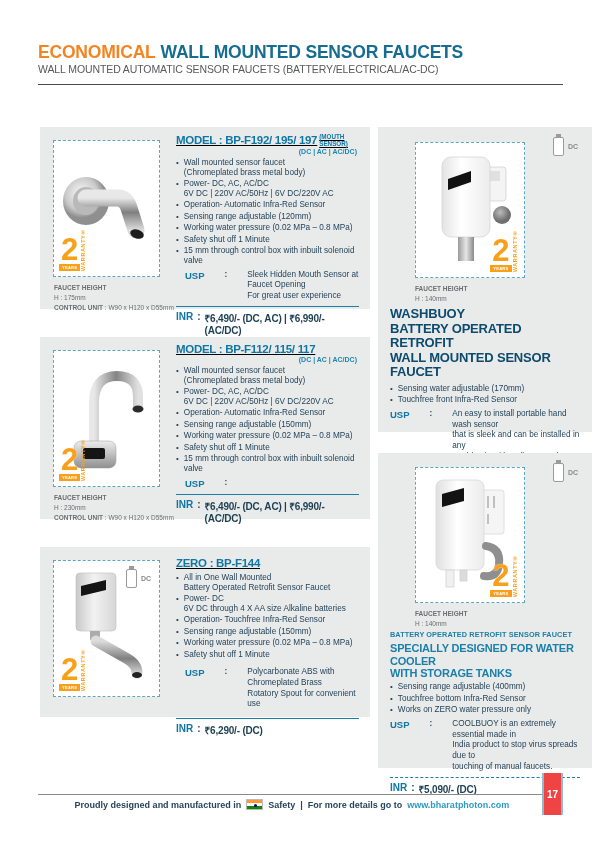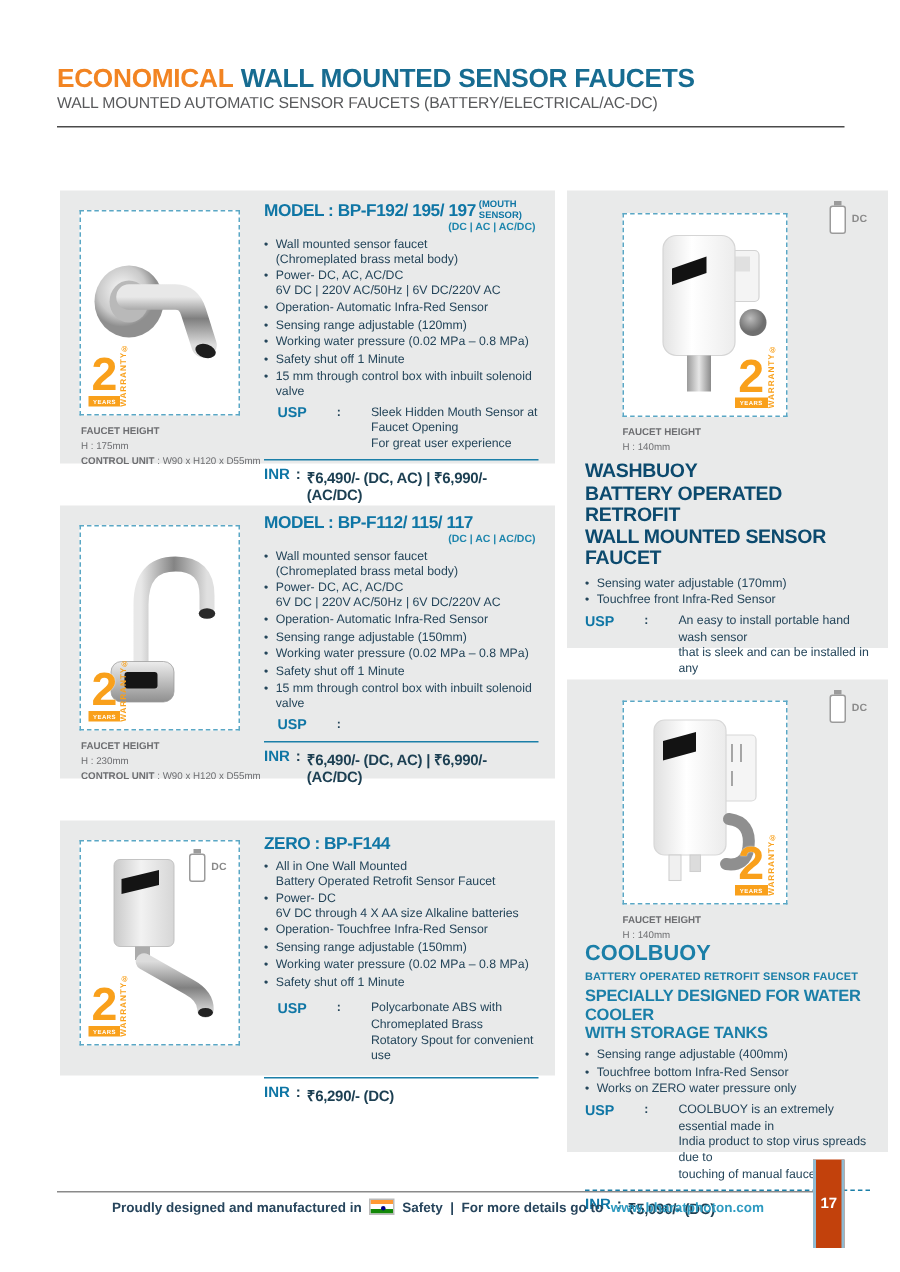--- a/index.html
+++ b/index.html
@@ -24,21 +24,21 @@
   .imgbox-l { left:13px; top:13px; width:107px; height:137px; }
   .imgbox-r { left:37px; top:15px; width:110px; height:136px; }
 
   .caption { font-size:6.5px; color:#6D6E71; line-height:1.5; }
   .caption-l { position:absolute; left:14px; top:156px; }
   .caption-r { position:absolute; left:37px; top:157px; }
   .caption b { color:#6D6E71; }
 
   .content-l { position:absolute; left:136px; top:6px; width:183px; }
 
-  .model-line { display:flex; align-items:flex-end; }
+  .model-line { display:flex; align-items:center;text-decoration:underline; }
   .model { font-size:11.5px; font-weight:800; color:#0F76A5; white-space:nowrap; letter-spacing:-0.3px; }
   .model-suffix { font-size:6.3px; font-weight:800; color:#0F76A5; margin-left:2px; }
   .variants { text-align:right; font-size:7px; font-weight:700; color:#1E86AD; margin:1px 2px 3px 0; }
 
   ul.specs { list-style:none; margin-top:2px; }
   ul.specs li { display:flex; gap:5px; font-size:8.2px; color:#24455A; line-height:1.18; margin:1.8px 0; }
   ul.specs .dot { font-size:8px; line-height:1.18; }
   .pre { white-space:pre-line; }
 
   .usp-row { display:flex; gap:20px; margin-top:4px; padding-left:9px; }
@@ -79,21 +79,21 @@
   .rcontent ul.specs li { margin:2px 0; }
   .rcontent .usp-row { padding-left:0; }
 
   
   .footer-line { position:absolute; left:38px; top:794px; width:505px; height:1px; background:#8a8a8a; }
   .footer { position:absolute; left:0; top:799px; width:584px; display:flex; justify-content:center; align-items:center; gap:5px; font-size:9px; font-weight:600; color:#27455C; }
   .flag { position:relative; width:17px; height:11px; border:0.5px solid #bbb;
           background:linear-gradient(#FF9933 33.3%, #ffffff 33.3% 66.6%, #138808 66.6%); }
   .flag::after { content:""; position:absolute; left:6.5px; top:3.8px; width:3.4px; height:3.4px; border-radius:50%; background:#000088; }
   .footer-url { color:#2E9BC1; font-weight:600; }
-  .page-box { position:absolute; left:542px; top:773px; width:21px; height:59px; background:#c2410c;
+  .page-box { position:absolute; left:542px; top:773px; width:21px; height:42px; background:#ef4444;
               border-left:2px solid #8FBBD2; border-right:2px solid #8FBBD2;
               display:flex; align-items:center; justify-content:center;
               color:#fff; font-size:10px; font-weight:700; }
 </style>
 </head>
 <body>
 
 <div class="page">
 
   <div class="hdr-title">
@@ -458,21 +458,20 @@
           <div class="badge-years">YEARS</div>
         </div>
         <div class="badge-warranty">WARRANTY®</div>
       </div>
     </div>
     <div class="caption caption-r" style="top:156px">
       <div><b>FAUCET HEIGHT</b></div>
       <div>H : 140mm</div>
     </div>
     <div class="rcontent" style="top:176px">
-      <div class="rtitle-big">COOLBUOY</div>
       <div class="rsubtitle">BATTERY OPERATED RETROFIT SENSOR FAUCET</div>
       <div class="rheading pre">SPECIALLY DESIGNED FOR WATER COOLER
 WITH STORAGE TANKS</div>
       <ul class="specs">
         <li>
             <span class="dot">•</span>
             <span>Sensing range adjustable (400mm)</span>
           </li>
         <li>
             <span class="dot">•</span>

